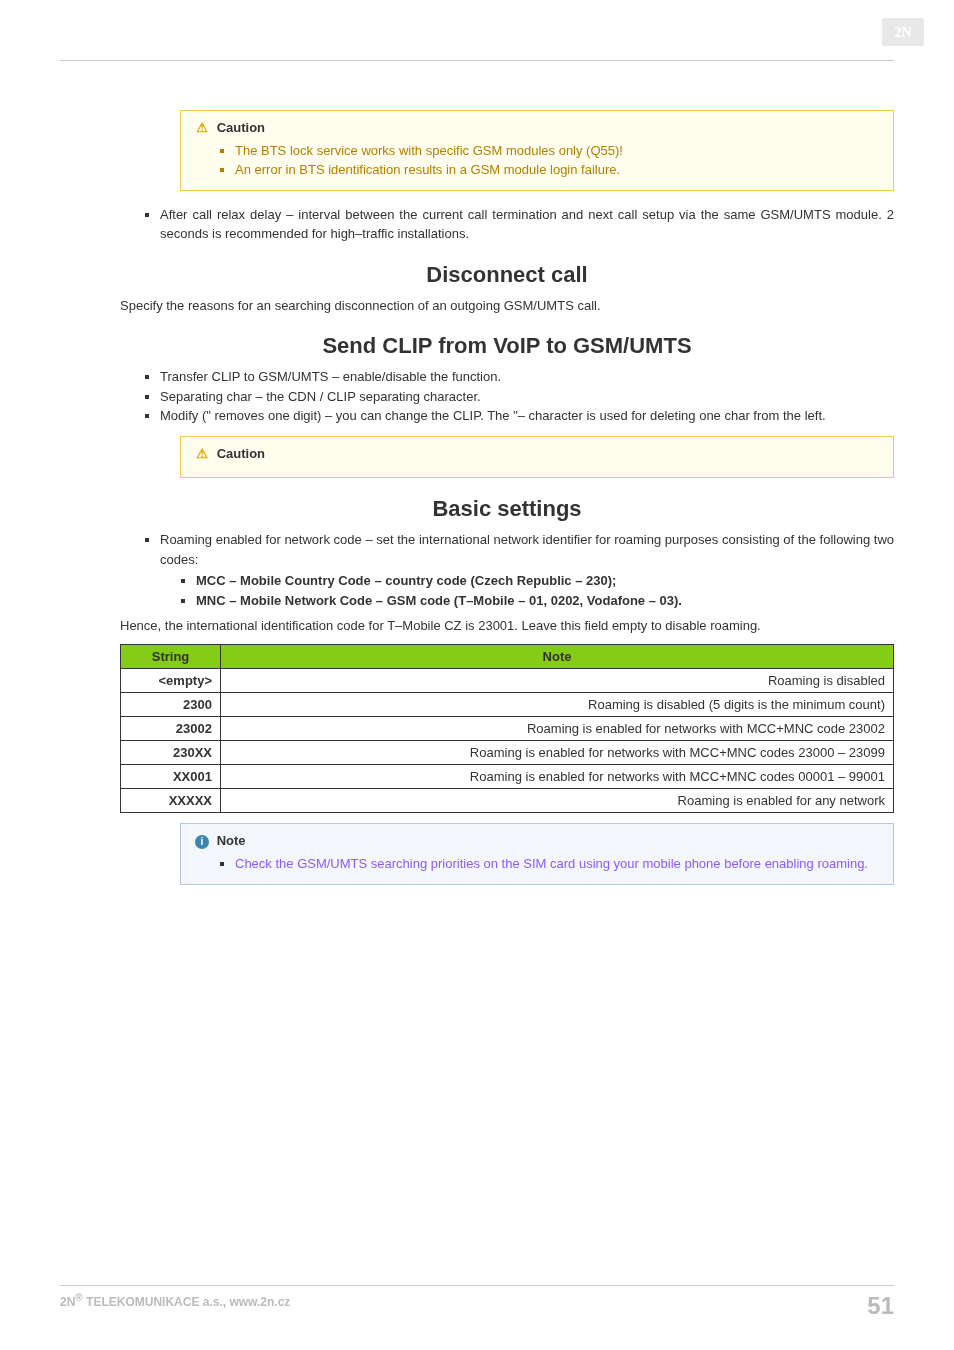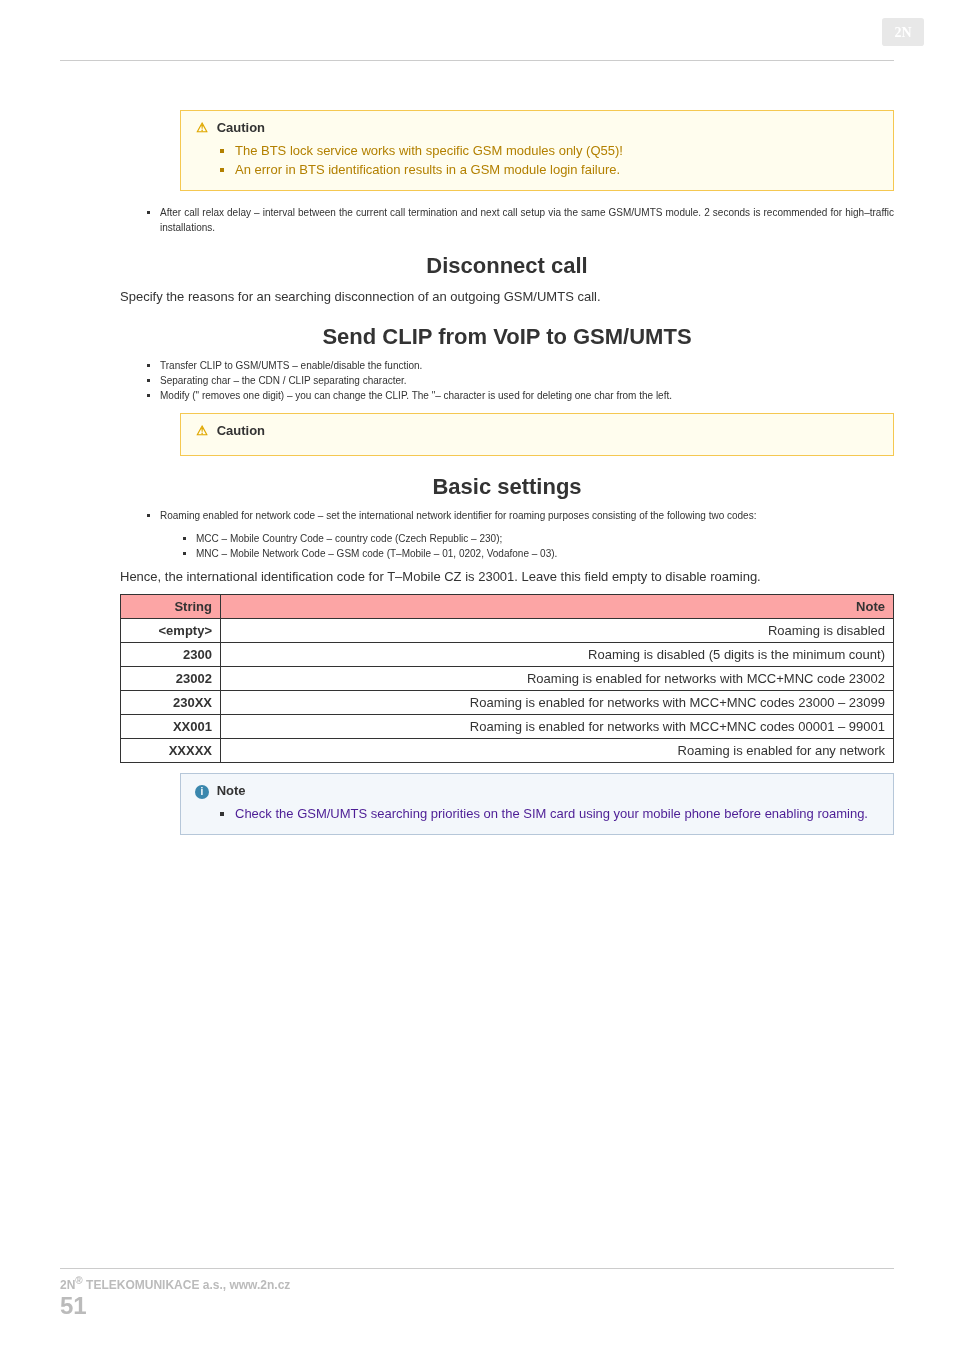--- a/index.html
+++ b/index.html
@@ -42,21 +42,21 @@
   }
   .callout.caution {
     background: #fffdee;
     border-color: #f5c851;
   }
   .callout.caution .callout-body { color: #b38000; }
   .callout.note {
     background: #f3f7fb;
     border-color: #b6c7d9;
   }
-  .callout.note .callout-body { color: #4c1d95; }
+  .callout.note .callout-body { color: #8b5cf6; }
   .callout-title {
     font-weight: bold;
     color: #333;
     margin-bottom: 4px;
   }
   .callout-title .ico {
     display: inline-block;
     width: 14px;
     text-align: center;
     margin-right: 4px;
@@ -71,29 +71,30 @@
     line-height: 14px;
     font-size: 10px;
     text-align: center;
   }
   .callout ul { list-style: square; padding-left: 40px; }
   .callout.caution ul li::marker { color: #b38000; }
   .callout.note ul li::marker { color: #333; }
   .content > ul.body-list {
     list-style: square;
     padding-left: 40px;
-    font-size: 10px;
+    font-size: 13px;
     line-height: 1.5;
     color: #333;
   }
   .content > ul.body-list > li::marker { color: #333; }
   .content > ul.body-list ul {
     list-style: square;
     padding-left: 36px;
-    margin-top: 8px;
+    margin-top: 2px;
+    font-weight: bold;
   }
   h2.sect {
     font-size: 22px;
     font-weight: bold;
     color: #333;
     margin: 18px 0 8px 0;
     text-align: center;
   }
   p.para {
     font-size: 13px;
@@ -107,37 +108,36 @@
     border-collapse: collapse;
     font-size: 13px;
     margin: 8px 0;
   }
   table.roaming th, table.roaming td {
     border: 1px solid #333;
     padding: 4px 8px;
     text-align: right;
   }
   table.roaming th {
-    background: #fca5a5;
-    text-align: right;
+    background: #84cc16;
+    text-align: center;
   }
   table.roaming td.k { font-weight: bold; white-space: nowrap; width: 100px; }
   .footer {
     position: absolute;
     bottom: 30px;
     left: 60px;
     right: 60px;
   }
   .footer-rule { border-top: 1px solid #ccc; margin-bottom: 6px; }
   .footer-row {
     display: flex;
     justify-content: space-between;
     font-size: 12px;
     color: #bbb;
-    flex-direction: column;
   }
   .footer-row .pg { font-size: 24px; font-weight: bold; color: #bbb; }
 </style>
 </head>
 <body>
 
 <div class="logo">
   <svg viewBox="0 0 60 40">
     <rect x="0" y="0" width="60" height="40" rx="4" fill="#e8e8e8"></rect>
     <text x="30" y="27" text-anchor="middle" font-family="Verdana" font-weight="bold" font-size="20" fill="#ffffff">2N</text>

